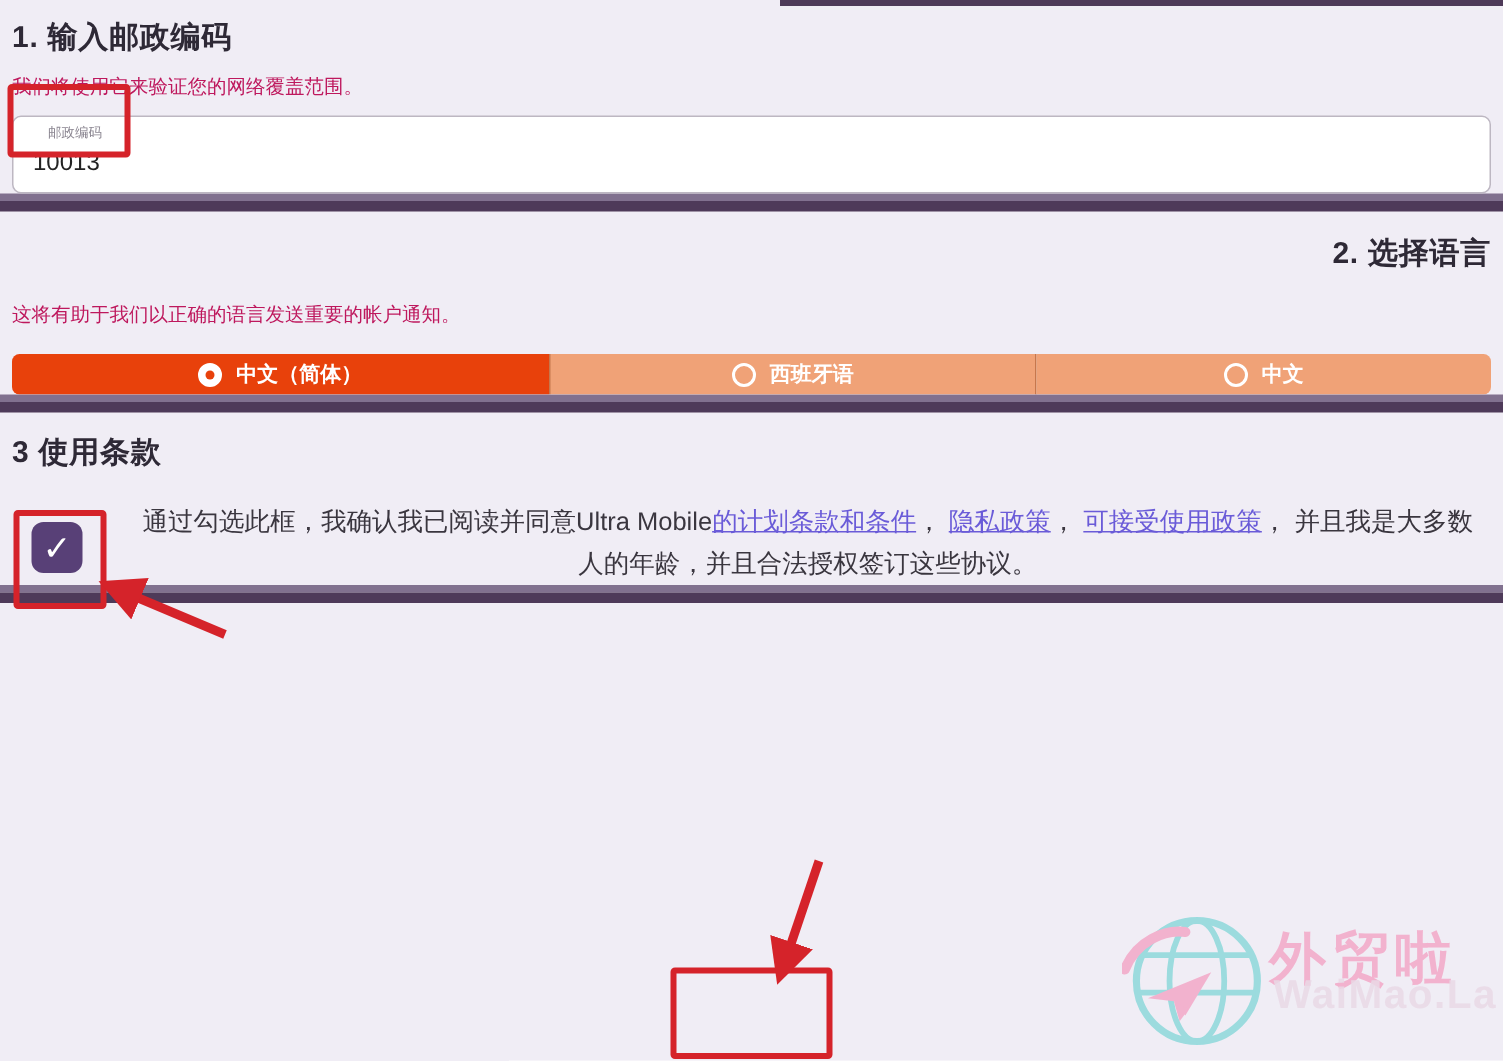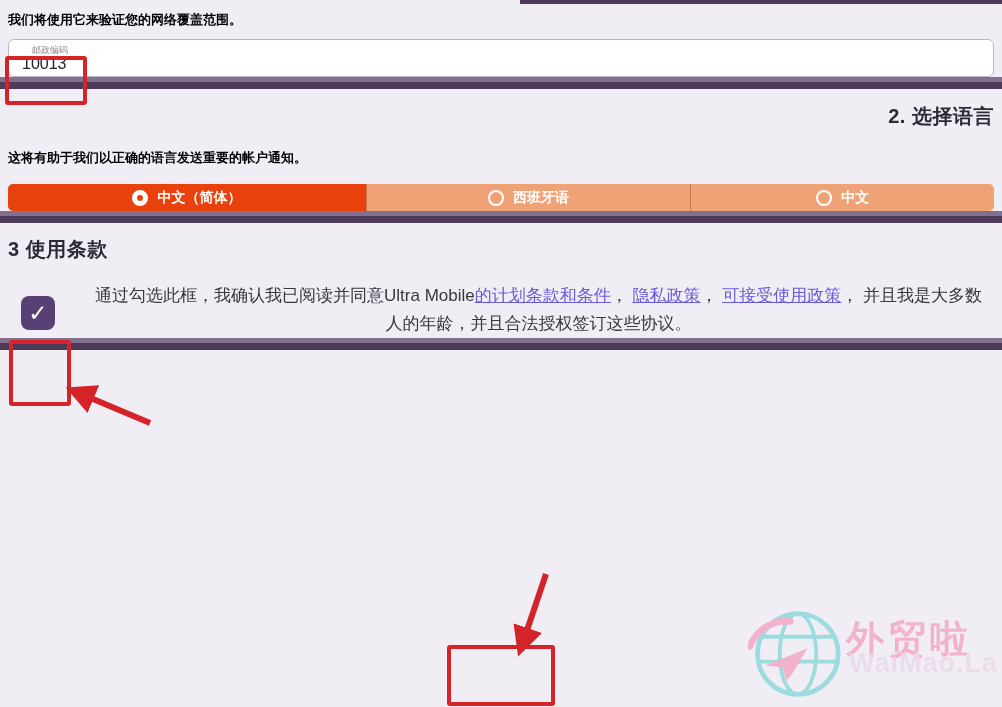--- a/index.html
+++ b/index.html
@@ -5,28 +5,28 @@
   html,body{margin:0;padding:0;}
   .page{
     position:relative;width:1002px;height:707px;overflow:hidden;
     background:#f0edf5;
     font-family:"Liberation Sans","DejaVu Sans",sans-serif;
     color:#2e2936;
   }
   .top-sliver{position:absolute;top:0;left:520px;width:482px;height:4px;background:#4e3a59;}
   .sec{padding:0 8px;}
   .sec-title{margin:0;font-size:20px;font-weight:bold;color:#2e2936;letter-spacing:.5px;}
-  .sec-desc{font-size:13px;color:#000000;margin:0;font-weight:bold;}
+  .sec-desc{font-size:13px;color:#be185d;margin:0;}
 
   
   #s1 .sec-title{padding-top:11px;}
   #s1 .sec-desc{margin-top:11px;}
   .zip-wrap{position:relative;margin-top:10px;}
   .zip-input{
-    display:block;width:100%;box-sizing:border-box;height:38px;
+    display:block;width:100%;box-sizing:border-box;height:52px;
     background:#fff;border:1px solid #bdb7c2;border-radius:6px;
     padding:15px 12px 3px 13px;font-size:16px;color:#232323;
     font-family:"Liberation Sans","DejaVu Sans",sans-serif;outline:none;
   }
   .zip-label{position:absolute;top:5px;left:24px;font-size:9px;color:#8b8691;pointer-events:none;}
 
   
   .divider{height:12px;}
   .divider .lt{height:5px;background:#81718f;}
   .divider .dk{height:7px;background:#4e3a59;}
@@ -93,20 +93,21 @@
   .wm-brand{position:absolute;left:98px;top:10px;font-size:38px;font-weight:bold;color:#f3a6c6;letter-spacing:4px;}
   .wm-domain{position:absolute;left:101px;top:44px;font-size:27px;font-weight:bold;color:rgba(231,213,227,.85);letter-spacing:1px;}
 </style>
 </head>
 <body>
 
 <div class="page">
   <div class="top-sliver"></div>
 
   <div class="sec" id="s1">
+    <h2 class="sec-title">1. 输入邮政编码</h2>
     <p class="sec-desc">我们将使用它来验证您的网络覆盖范围。</p>
     <div class="zip-wrap">
       <input class="zip-input" type="text" value="10013" style="">
       <span class="zip-label">邮政编码</span>
     </div>
   </div>
 
   <div class="divider">
       <div class="lt"></div>
       <div class="dk"></div>

